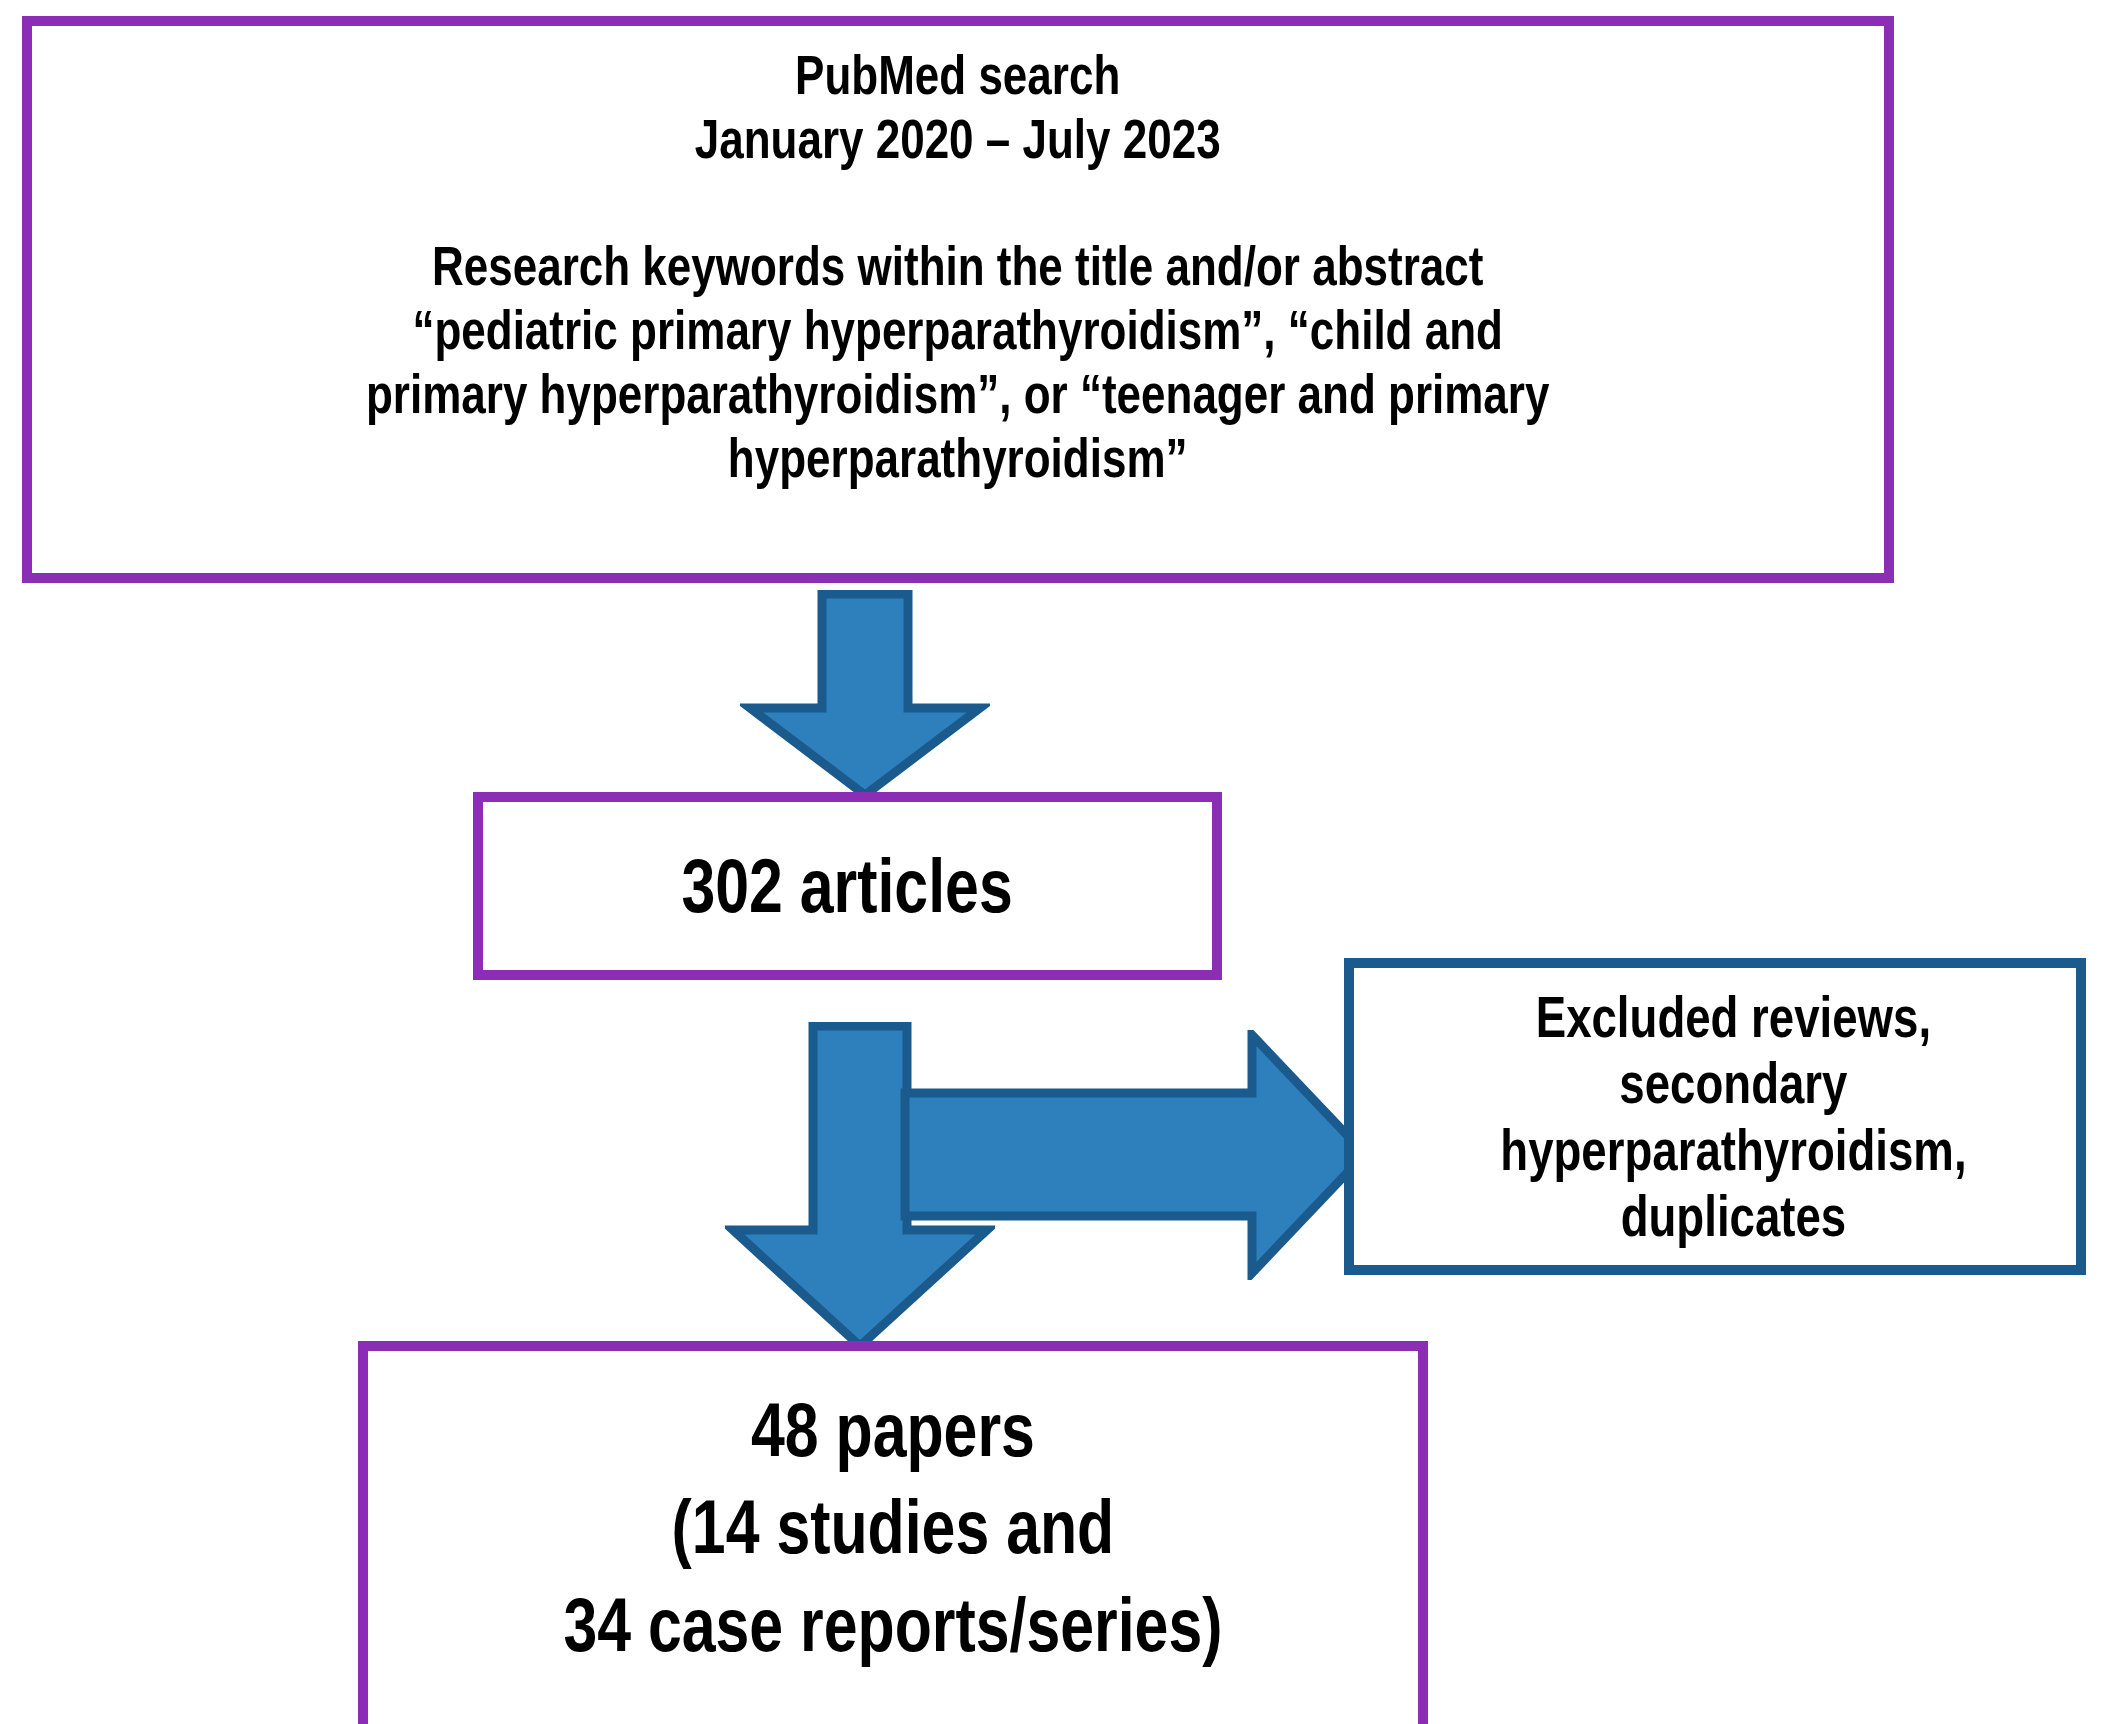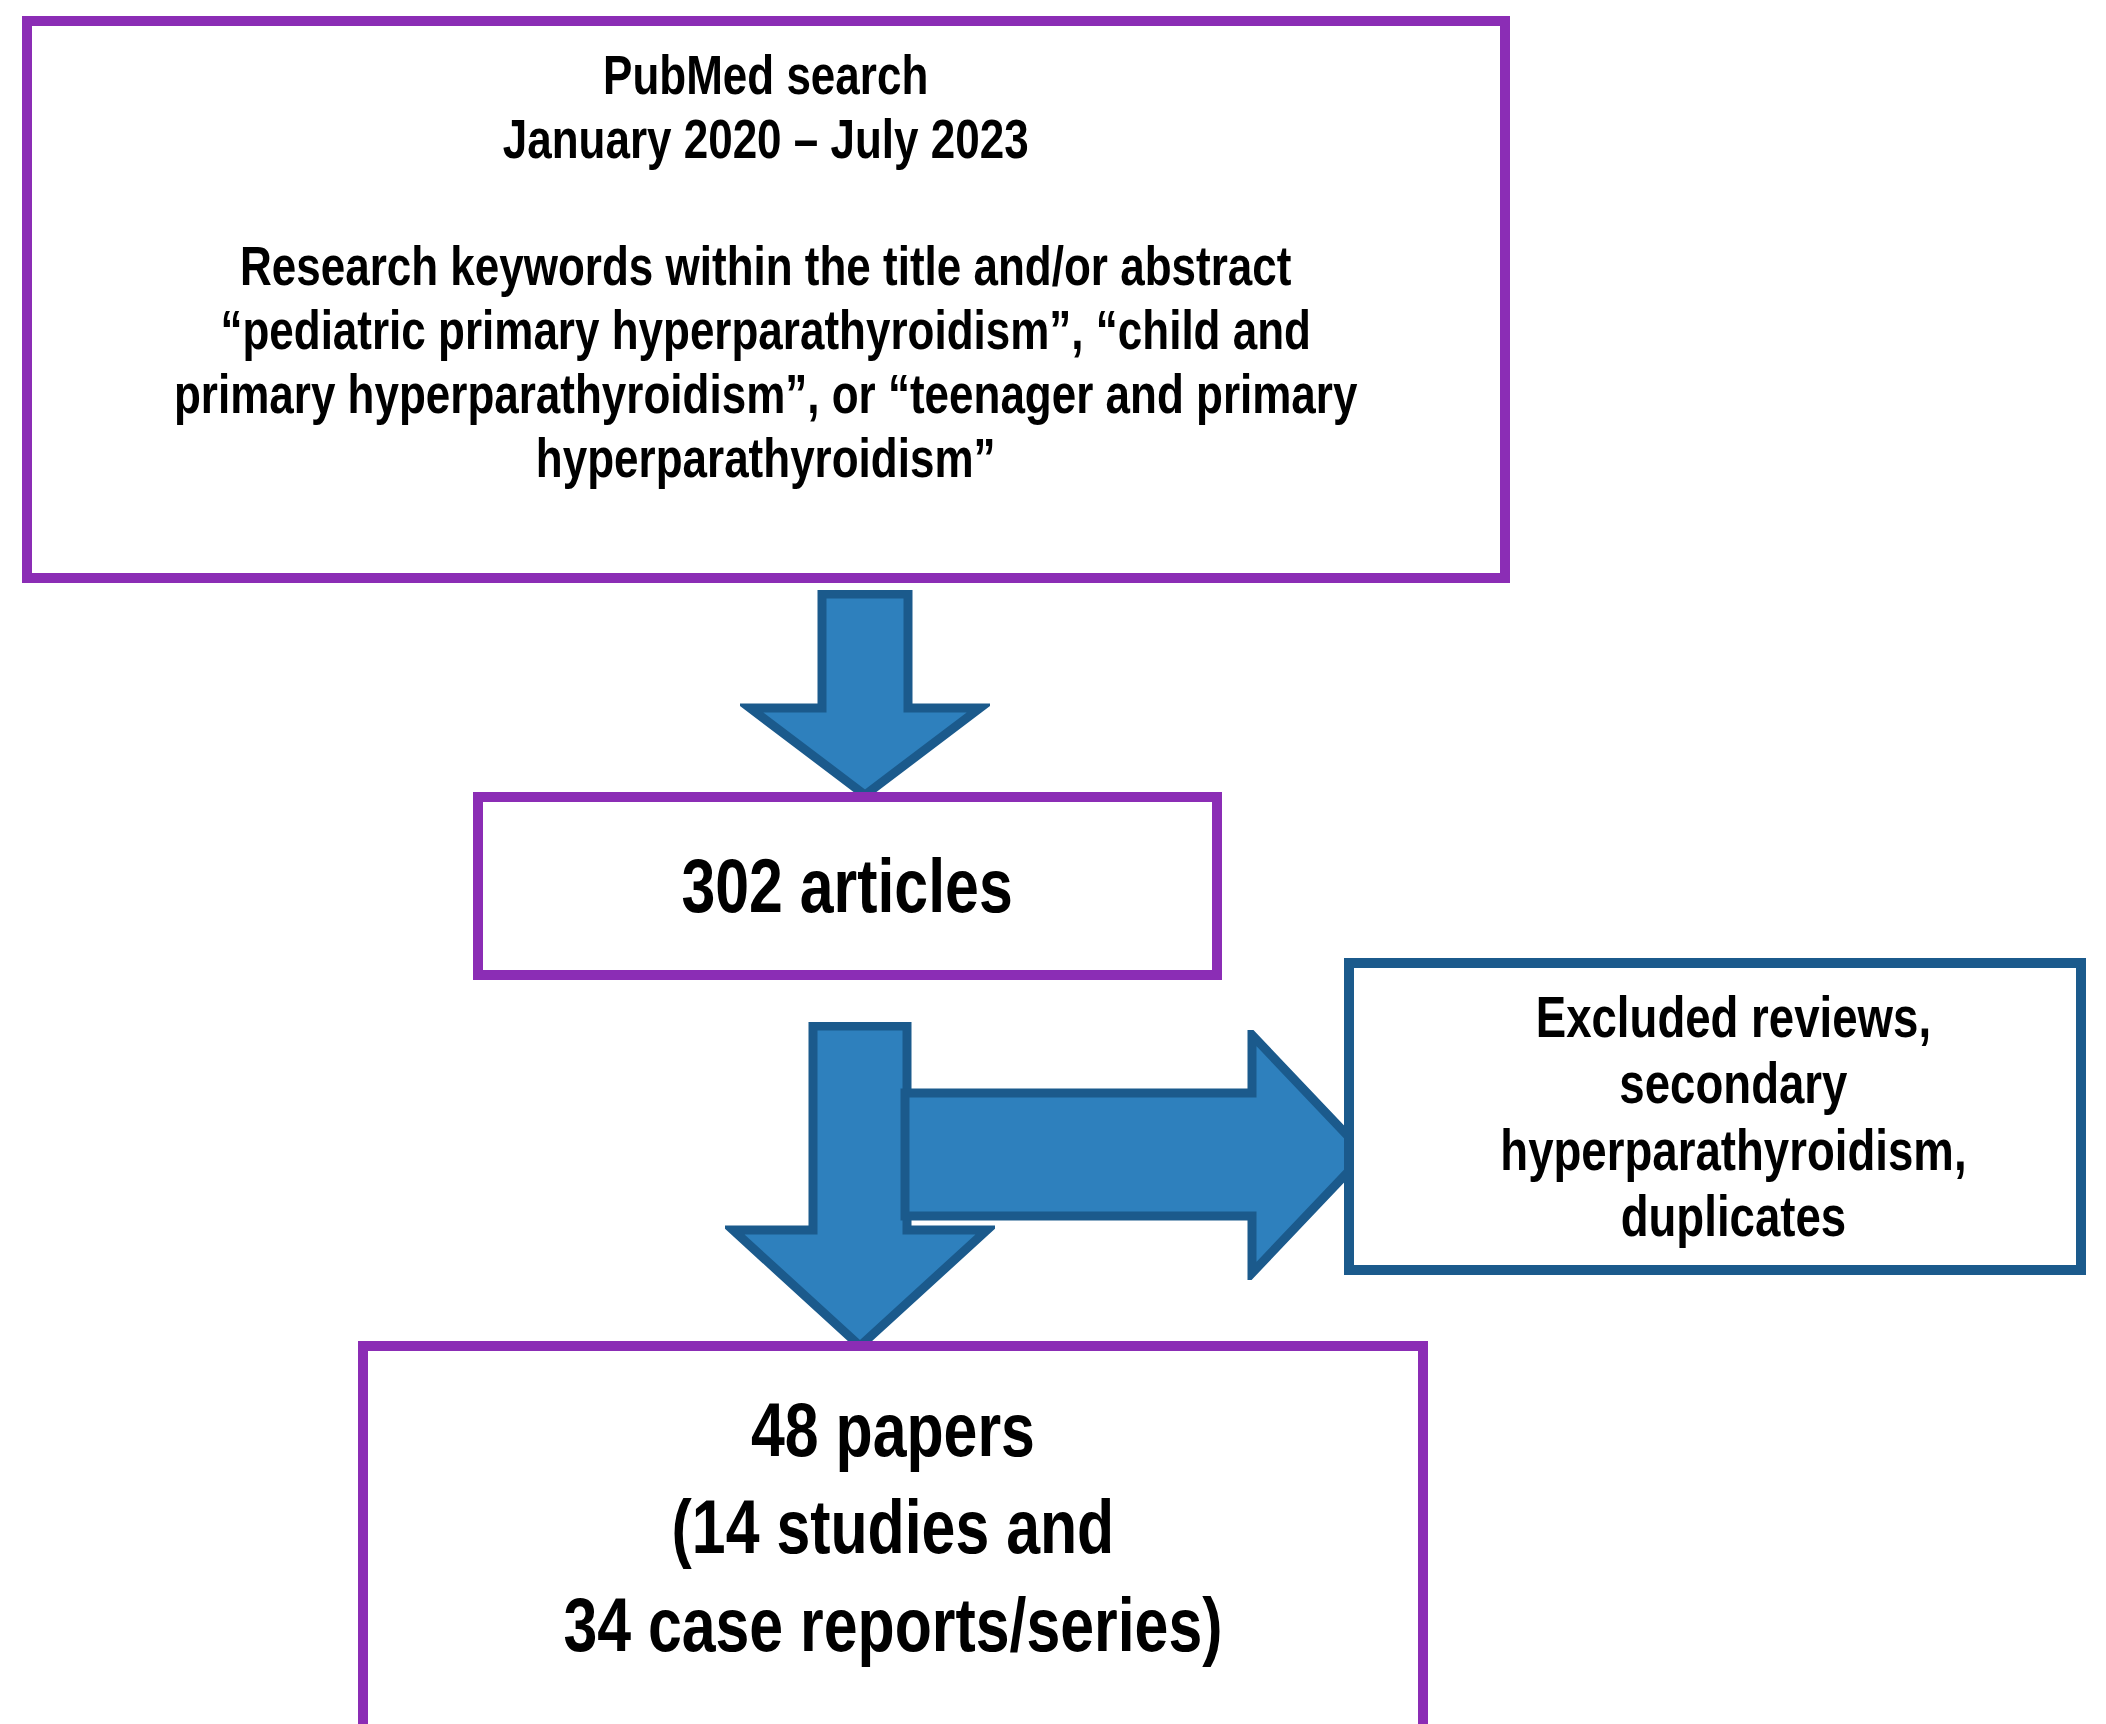--- a/index.html
+++ b/index.html
@@ -38,21 +38,21 @@
     transform: scaleX(0.80);
     transform-origin: center center;
     white-space: pre;
     line-height: 1.16;
     letter-spacing: 0px;
   }
 
   
   #search-box {
     left: 22px;  top: 16px;
-    width: 1488px; height: 567px;
+    width: 1872px; height: 567px;
     align-items: flex-start;
     justify-content: center;
     padding-top: 18px;
   }
   #search-box .txt { font-size: 55px; }
 
   
   #articles-box {
     left: 473px; top: 792px;
     width: 749px; height: 188px;

